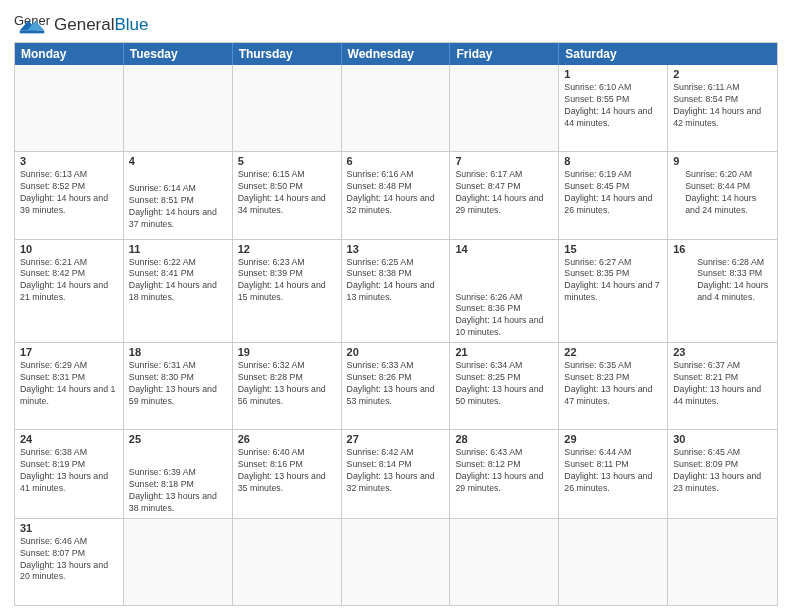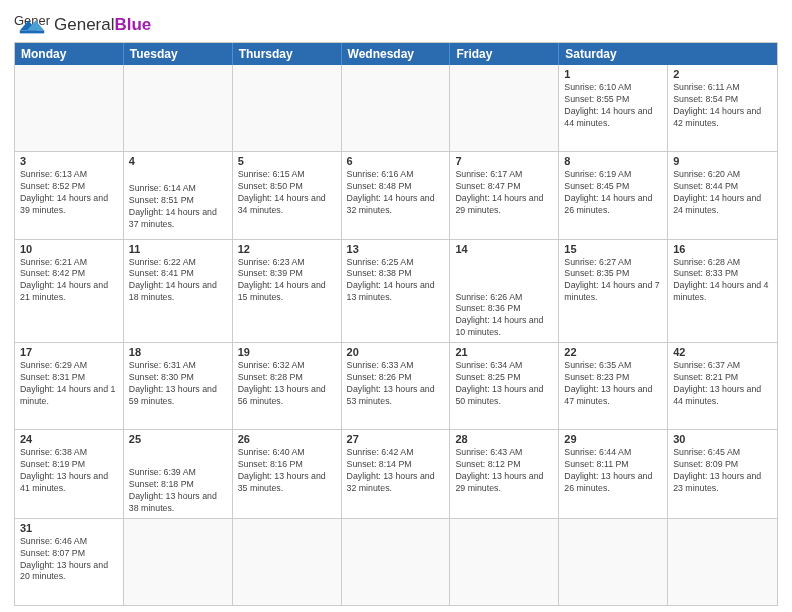--- a/index.html
+++ b/index.html
@@ -107,21 +107,21 @@
   <div class="header">
     <div class="logo">
       <svg class="logo-icon" viewBox="0 0 50 38" xmlns="http://www.w3.org/2000/svg">
         <text x="0" y="20" font-size="18" font-family="Arial" fill="#333" font-weight="normal">General</text>
         <polygon points="8,28 20,14 32,28" fill="#1a6ab5"></polygon>
         <polygon points="18,28 30,14 42,28" fill="#4a9fd4"></polygon>
         <rect x="8" y="28" width="34" height="4" fill="#1a6ab5"></rect>
       </svg>
       <div>
         <div style="font-size:17px;color:#333;line-height:1;">
-          <span style="color:#333;font-weight:normal;">General</span><span style="color:#a21caf;font-weight:bold;">Blue</span>
+          <span style="color:#333;font-weight:normal;">General</span><span style="color:#0369a1;font-weight:normal;">Blue</span>
         </div>
       </div>
     </div>
     <div class="title-block">
       <div class="month-year"></div>
       <div class="location"></div>
     </div>
   </div>
 
   <div class="calendar">
@@ -185,21 +185,21 @@
 Daylight: 14 hours and 29 minutes.</div>
           </div>
           <div class="cal-cell">
             <div class="day-number">8</div>
             <div class="day-info" style="white-space: pre-line;">Sunrise: 6:19 AM
 Sunset: 8:45 PM
 Daylight: 14 hours and 26 minutes.</div>
           </div>
           <div class="cal-cell">
             <div class="day-number">9</div>
-            <div class="day-info" style="white-space: pre-line;">Sunrise: 6:20 AM
+            <div class="day-info" style="white-space: pre-line; margin-left: 12px;">Sunrise: 6:20 AM
 Sunset: 8:44 PM
 Daylight: 14 hours and 24 minutes.</div>
           </div>
         </div>
         <div class="cal-row">
           <div class="cal-cell">
             <div class="day-number">10</div>
             <div class="day-info" style="white-space: pre-line;">Sunrise: 6:21 AM
 Sunset: 8:42 PM
 Daylight: 14 hours and 21 minutes.</div>
@@ -229,21 +229,21 @@
 Daylight: 14 hours and 10 minutes.</div>
           </div>
           <div class="cal-cell">
             <div class="day-number">15</div>
             <div class="day-info" style="white-space: pre-line;">Sunrise: 6:27 AM
 Sunset: 8:35 PM
 Daylight: 14 hours and 7 minutes.</div>
           </div>
           <div class="cal-cell">
             <div class="day-number">16</div>
-            <div class="day-info" style="white-space: pre-line;">Sunrise: 6:28 AM
+            <div class="day-info" style="white-space: pre-line; margin-left: 24px;">Sunrise: 6:28 AM
 Sunset: 8:33 PM
 Daylight: 14 hours and 4 minutes.</div>
           </div>
         </div>
         <div class="cal-row">
           <div class="cal-cell">
             <div class="day-number">17</div>
             <div class="day-info" style="white-space: pre-line;">Sunrise: 6:29 AM
 Sunset: 8:31 PM
 Daylight: 14 hours and 1 minute.</div>
@@ -272,21 +272,21 @@
 Sunset: 8:25 PM
 Daylight: 13 hours and 50 minutes.</div>
           </div>
           <div class="cal-cell">
             <div class="day-number">22</div>
             <div class="day-info" style="white-space: pre-line;">Sunrise: 6:35 AM
 Sunset: 8:23 PM
 Daylight: 13 hours and 47 minutes.</div>
           </div>
           <div class="cal-cell">
-            <div class="day-number">42</div>
+            <div class="day-number">23</div>
             <div class="day-info" style="white-space: pre-line;">Sunrise: 6:37 AM
 Sunset: 8:21 PM
 Daylight: 13 hours and 44 minutes.</div>
           </div>
         </div>
         <div class="cal-row">
           <div class="cal-cell">
             <div class="day-number">24</div>
             <div class="day-info" style="white-space: pre-line;">Sunrise: 6:38 AM
 Sunset: 8:19 PM

